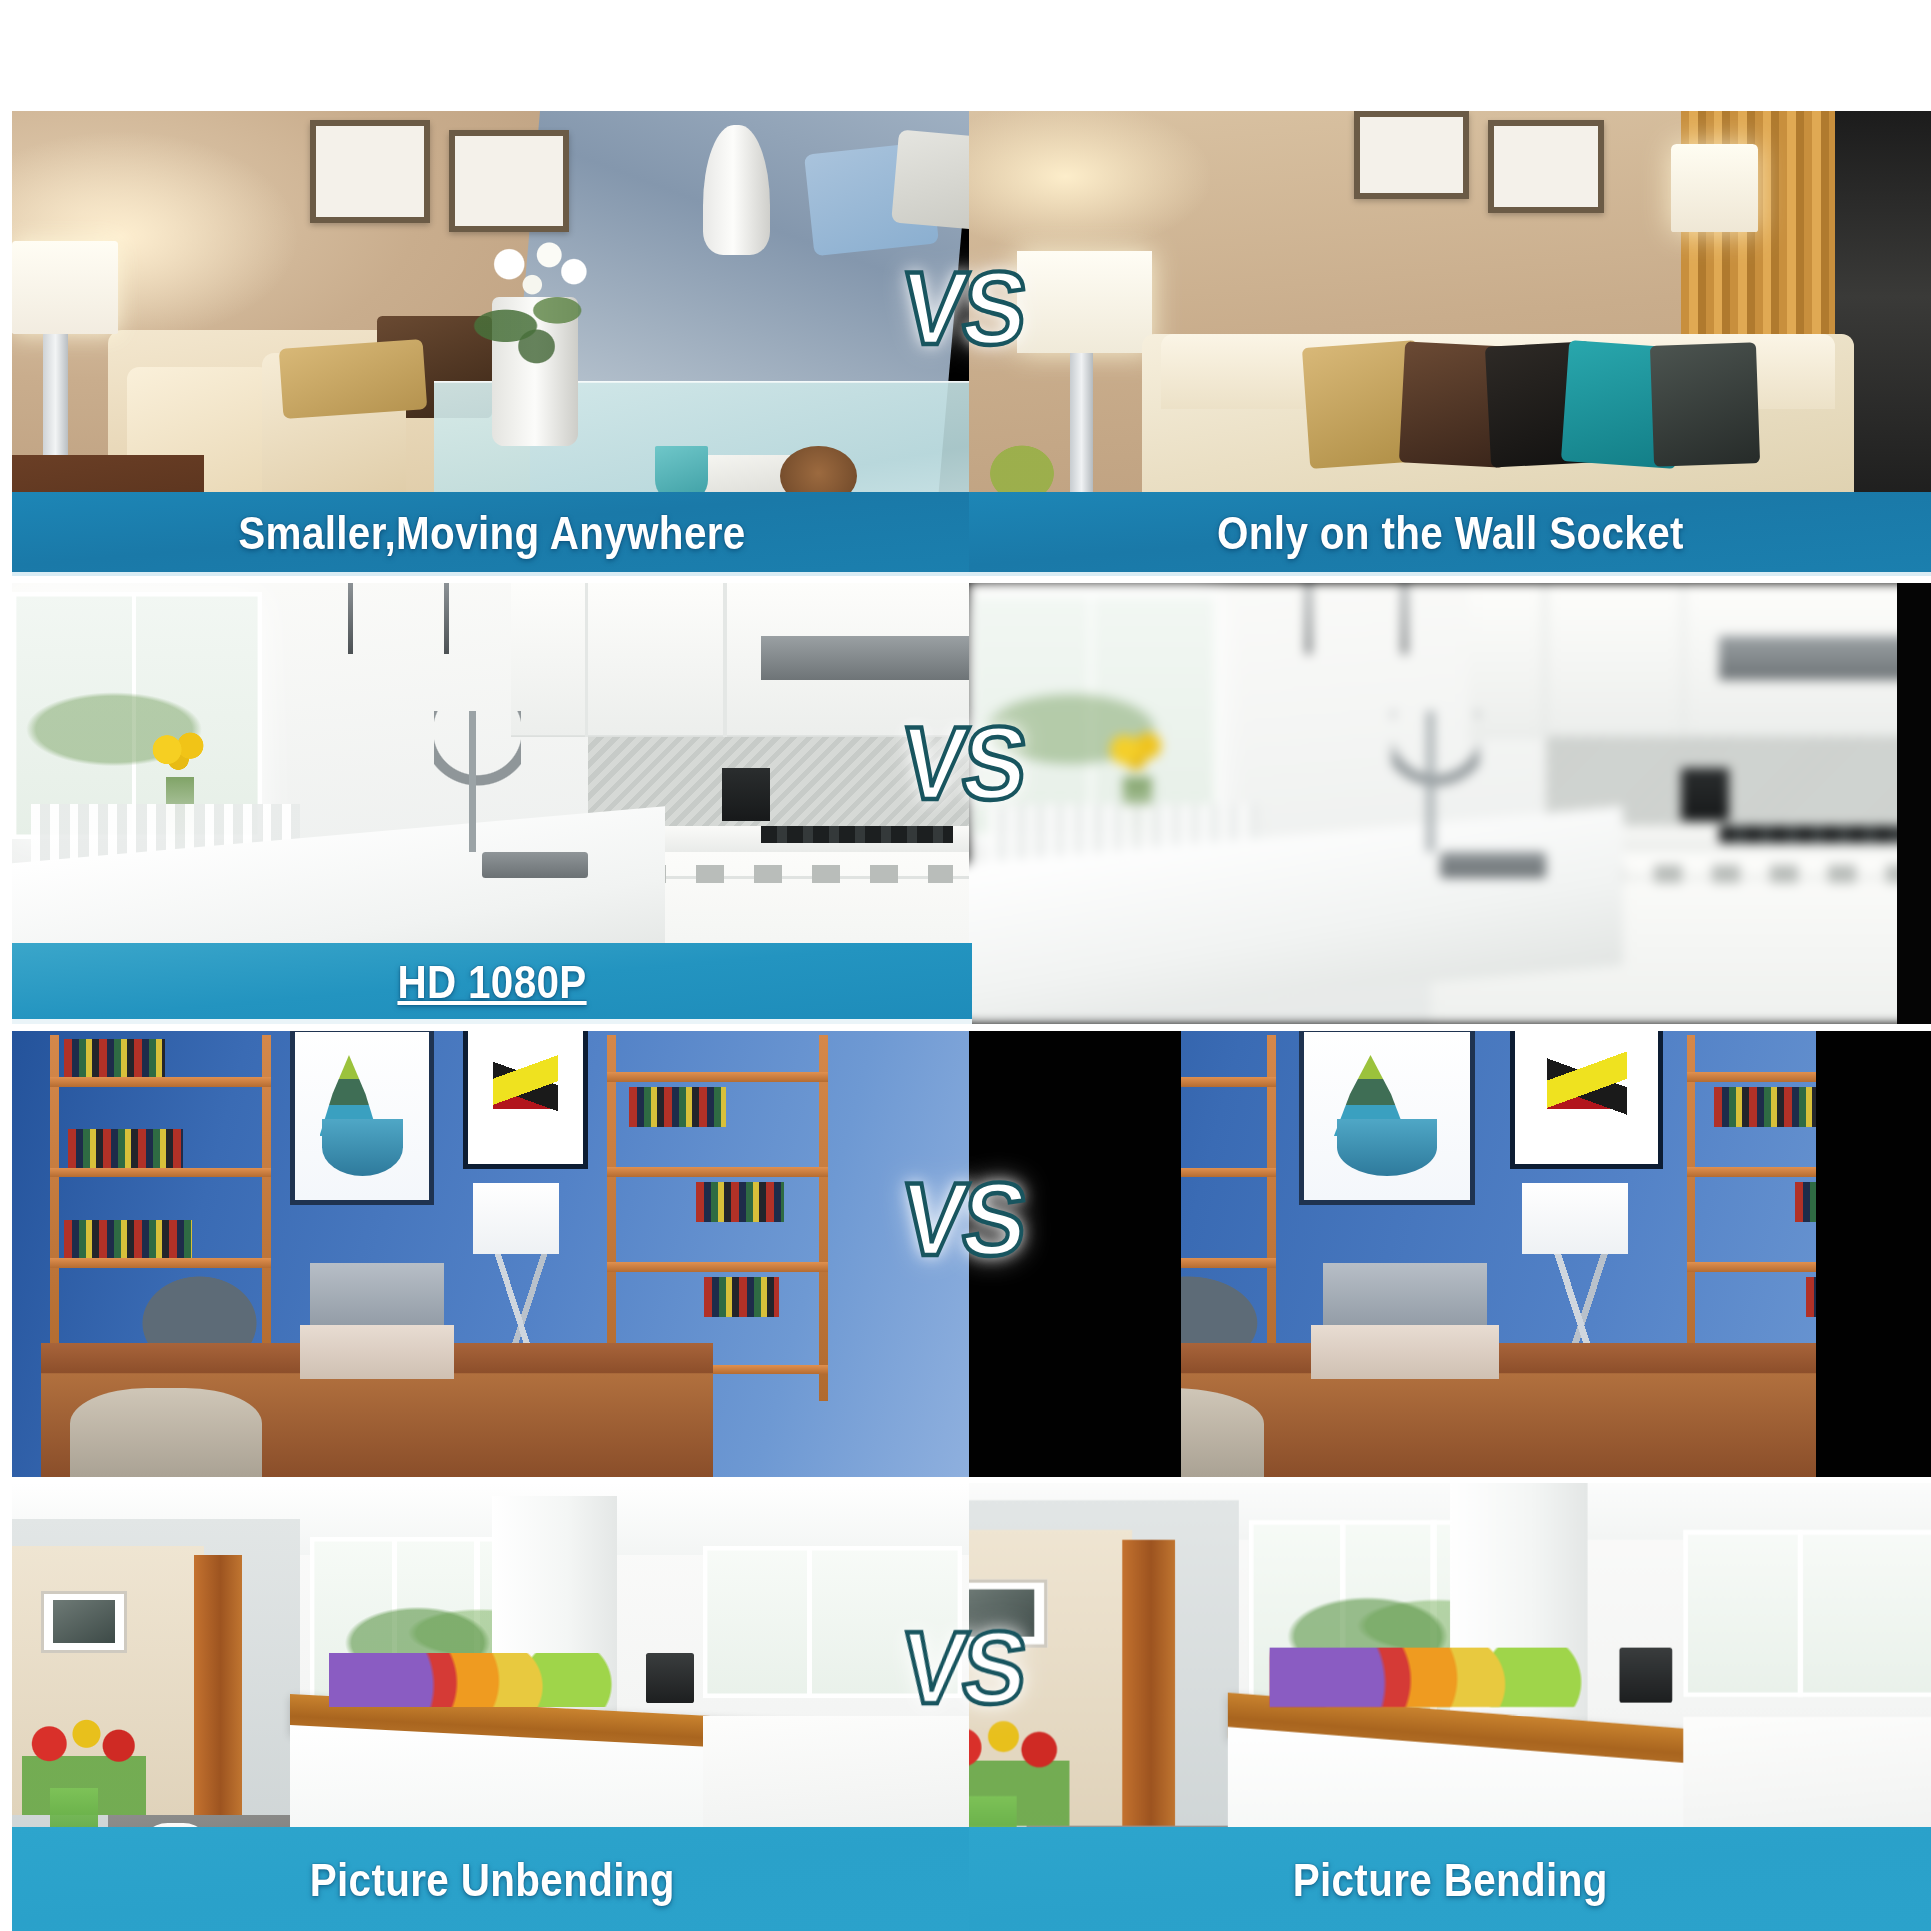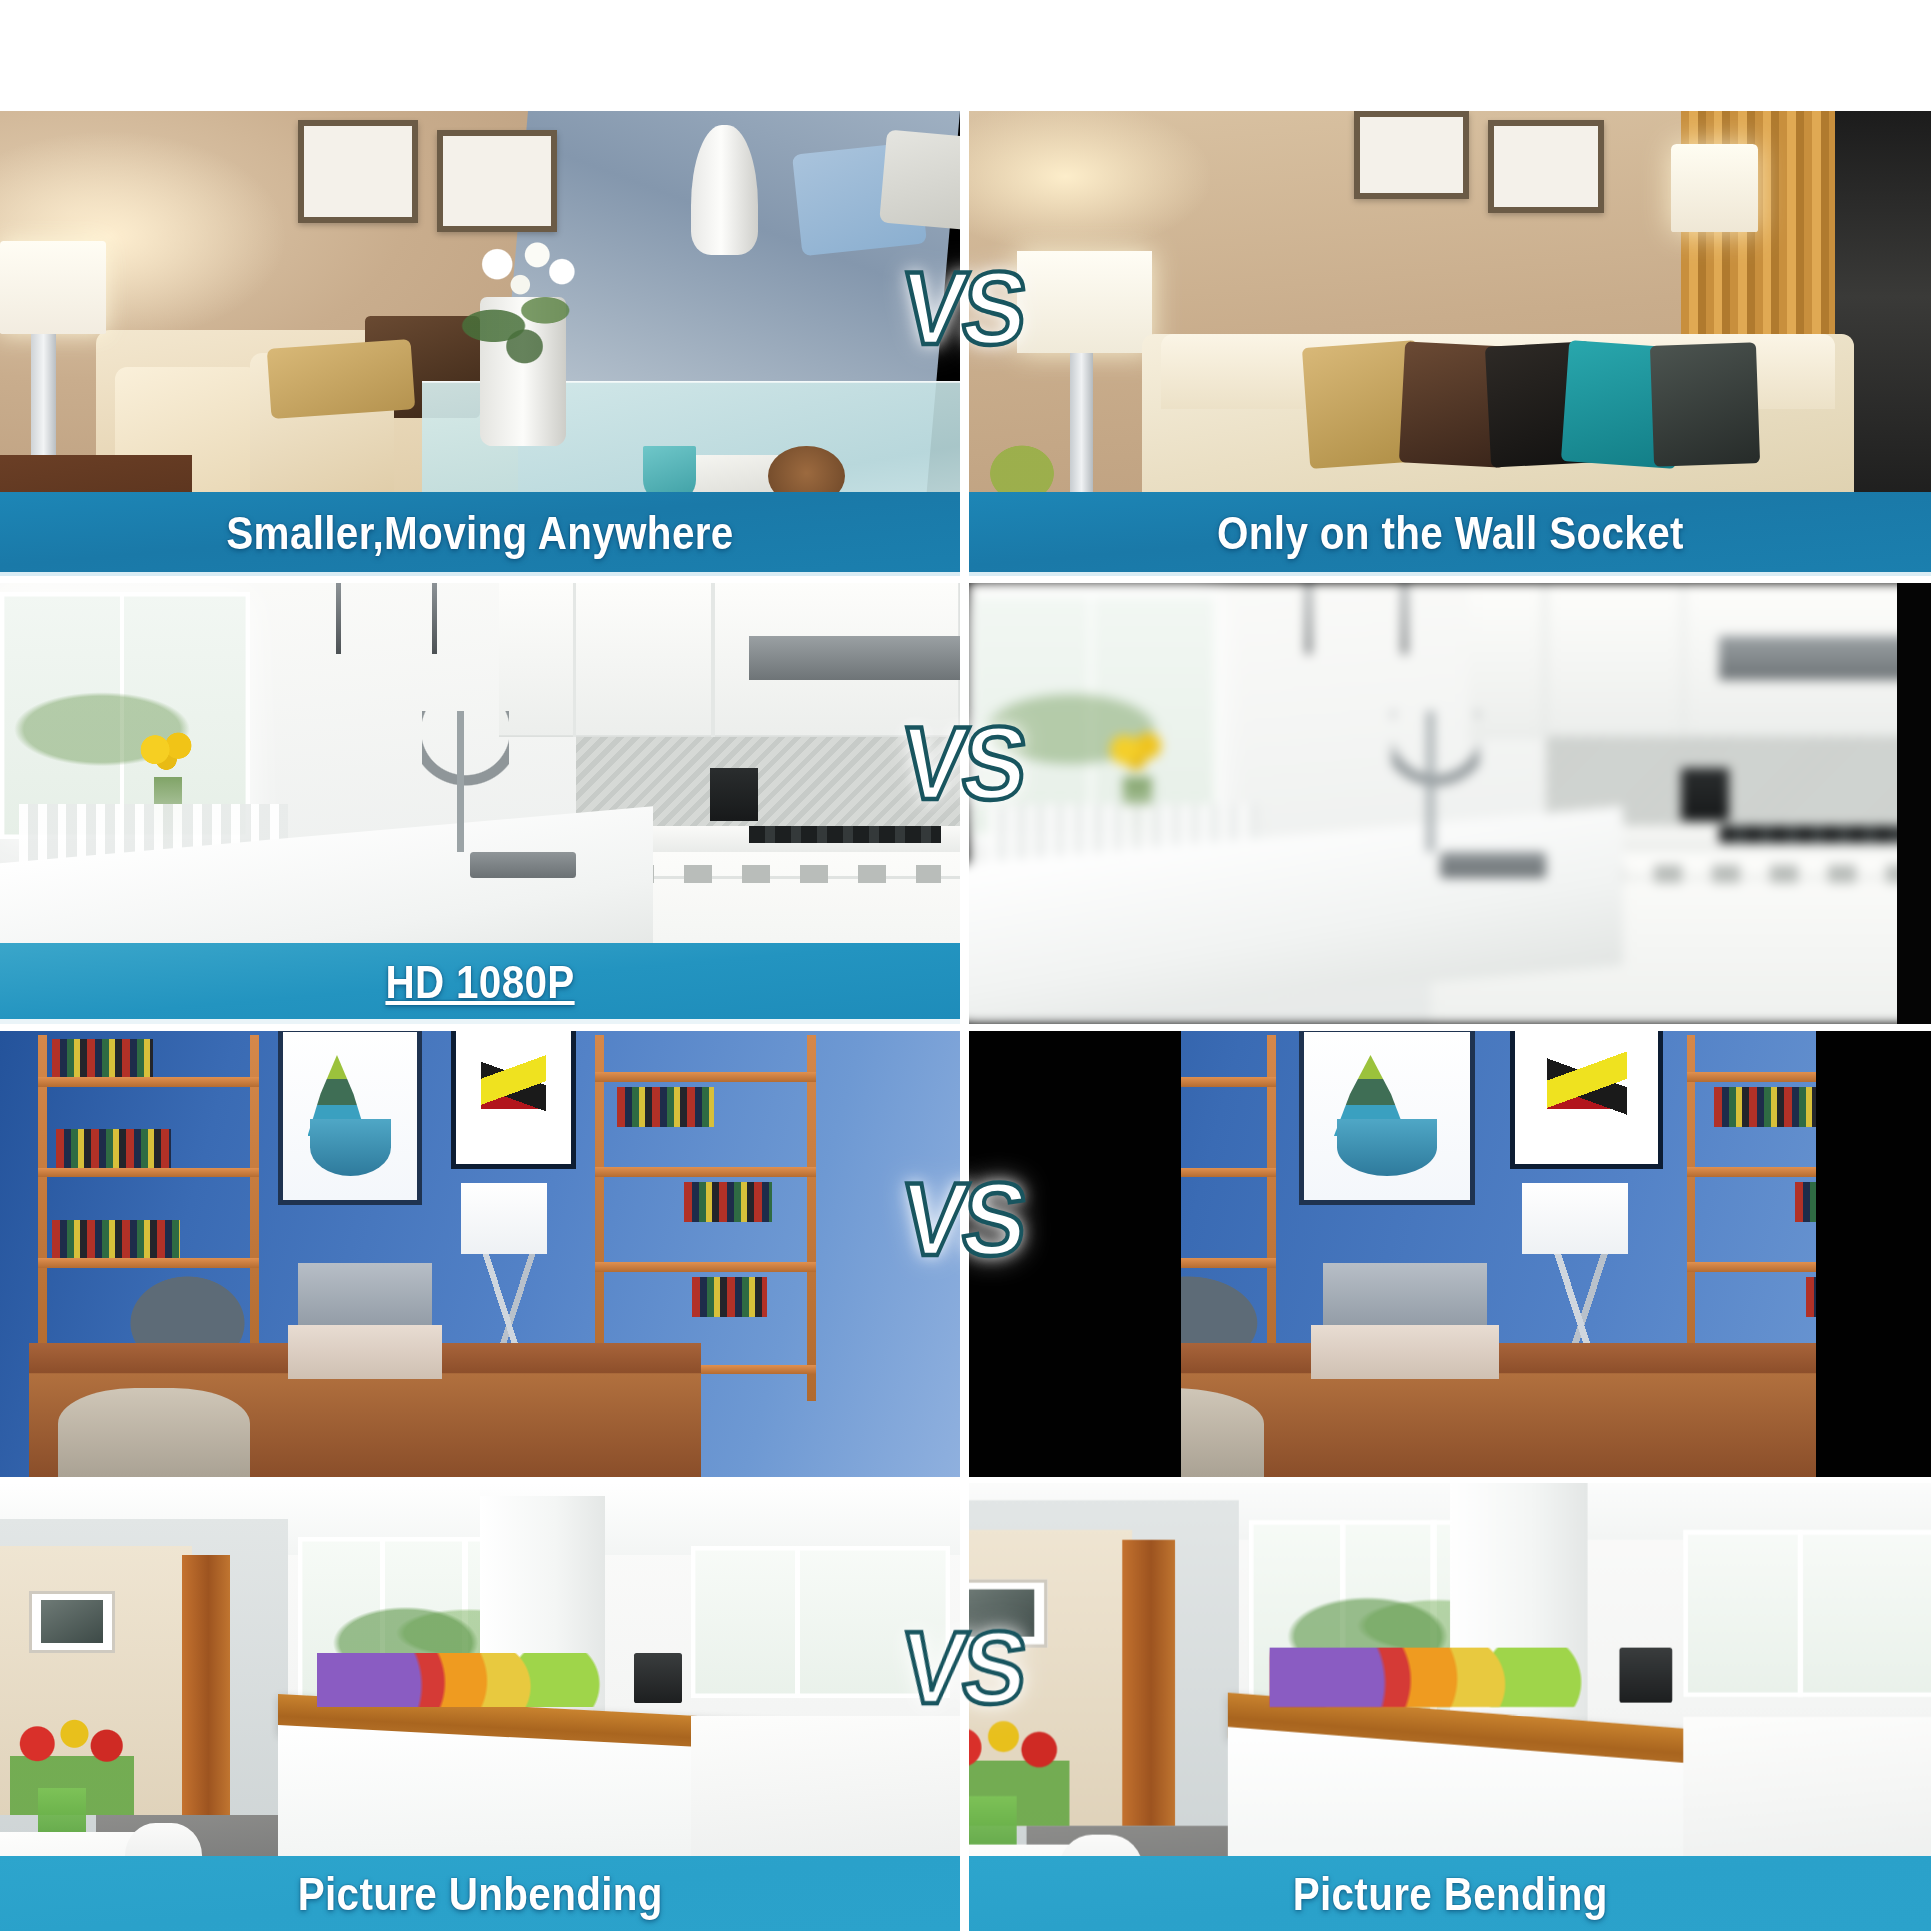--- a/index.html
+++ b/index.html
@@ -23,40 +23,40 @@
   .header .h-right { left:966px; width:966px; }
 
   
   .row { position:absolute; left:0; width:1931px; }
   .row-1 { top:111px;  height:465px; }
   .row-2 { top:583px;  height:441px; }
   .row-3 { top:1031px; height:446px; }
   .row-4 { top:1483px; height:448px; }
 
   .panel { position:absolute; top:0; height:100%; overflow:hidden; background:#000; }
-  .panel.left  { left:0;      width:960px;padding-left:12px; }
+  .panel.left  { left:12px;      width:960px;padding-left:12px; }
   .panel.right { left:969px; width:962px; }
 
   .scene { position:absolute; left:0; top:0; width:100%; height:100%; overflow:hidden; }
 
   
   .capbar {
     position:absolute; left:0; bottom:0; width:100%;
     display:flex; align-items:center; justify-content:center;
     color:#ffffff; font-weight:bold;
     font-family:"Liberation Sans", sans-serif;
     letter-spacing:0.4px;
     text-shadow:0 1.8px 5.3px rgba(0,60,100,0.55), 0 0 1.8px rgba(0,50,90,0.6);
     z-index:6;
   }
   .capbar span { transform:scaleX(0.86); transform-origin:center; display:inline-block; }
   .cap-a { height:84px;  font-size:47px; background:linear-gradient(175deg,#1d86b6 0%,#1a79a8 45%,#1b7fae 100%); border-bottom:4.4px solid #d9ecf4; }
   .cap-b { height:81px;  font-size:47px; background:linear-gradient(175deg,#3aa6ca 0%,#2394c0 50%,#1e8cba 100%); border-bottom:5.3px solid #eaf4f8;text-decoration:underline; }
   .cap-c { height:84px;  font-size:47px; background:linear-gradient(175deg,#1b85b7 0%,#1a7cac 50%,#1d83b2 100%); border-bottom:5.3px solid #e6f2f7; }
-  .cap-d { height:75px;  font-size:47px; background:linear-gradient(175deg,#2da5cd 0%,#2aa1ca 50%,#2ba2cb 100%);text-align:right; }
+  .cap-d { height:104px;  font-size:47px; background:linear-gradient(175deg,#2da5cd 0%,#2aa1ca 50%,#2ba2cb 100%);text-align:right; }
 
   
   .vs {
     position:absolute; z-index:20;
     font-family:"Liberation Sans", sans-serif;
     font-weight:bold; font-size:104px; line-height:104px;
     color:#ffffff;
     -webkit-text-stroke:4.4px #18555f;
     transform:scaleX(0.92) skewX(-7deg);
     text-shadow:0 0 16px rgba(255,255,255,0.95), 0 0 30px rgba(255,255,255,0.7);

